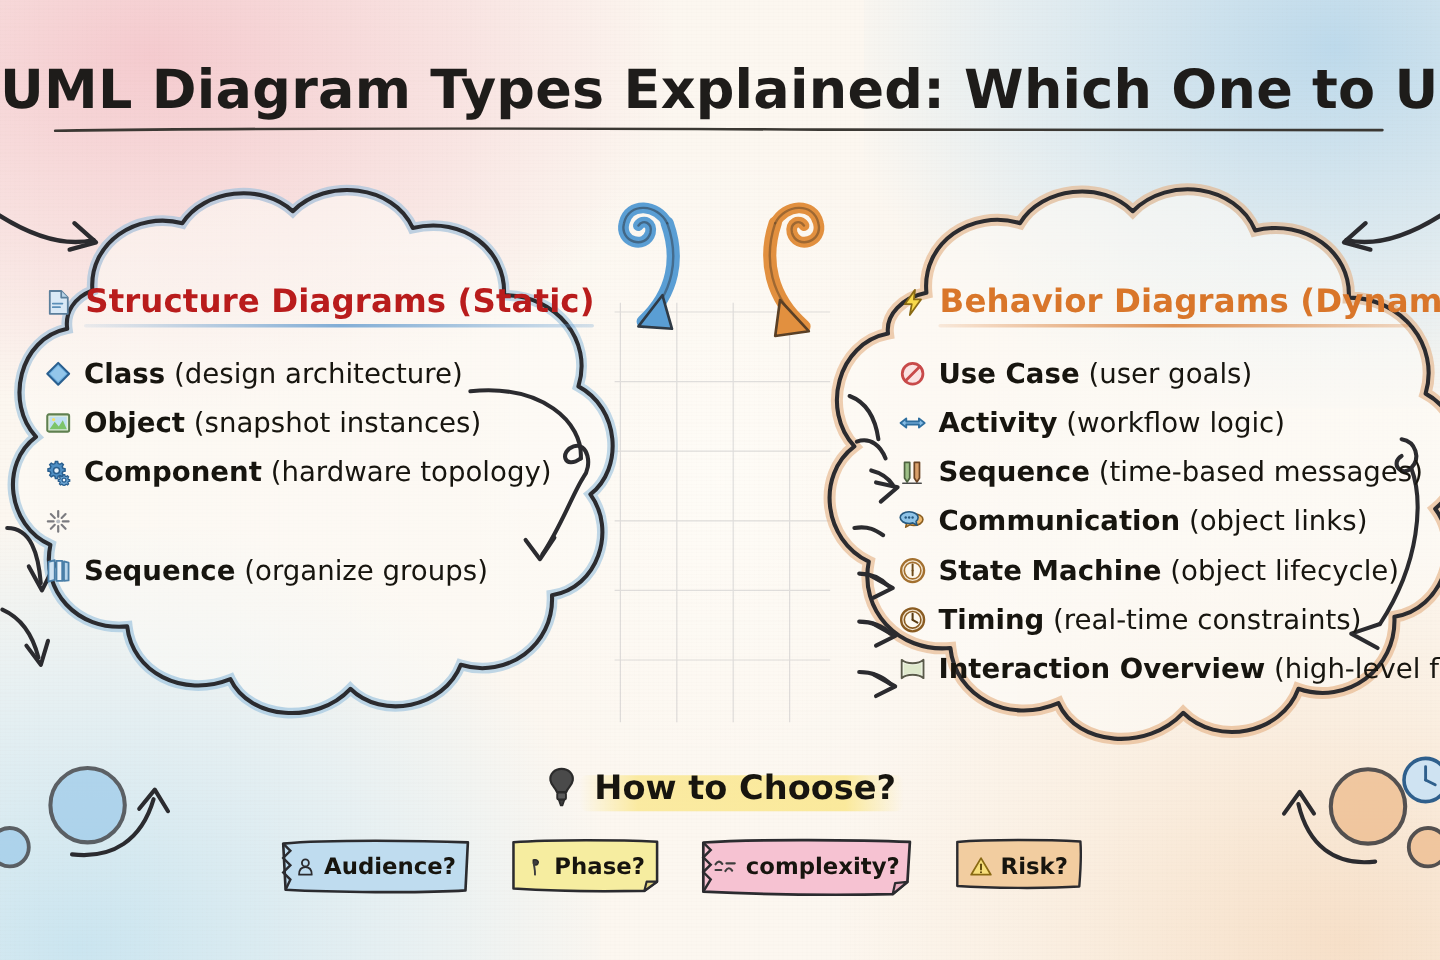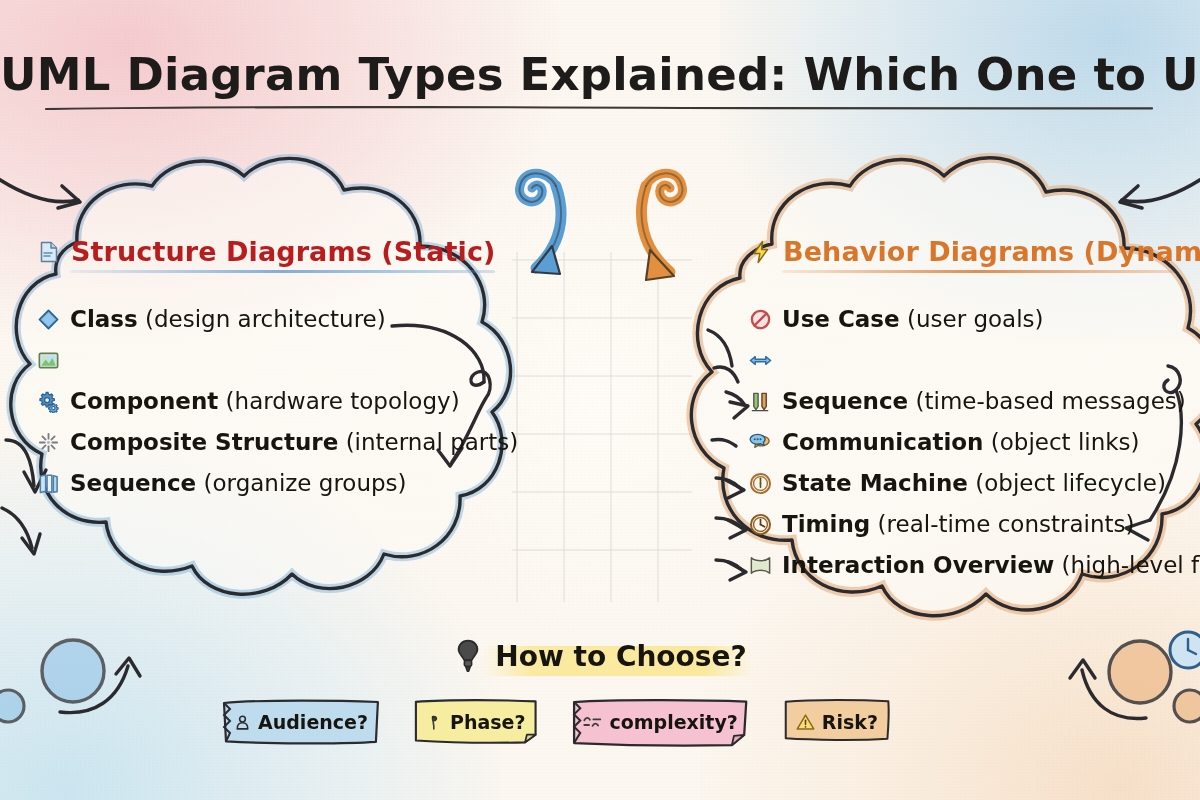--- a/index.html
+++ b/index.html
@@ -55,38 +55,38 @@
   .sect-head .htext{
     font-size:27px;font-weight:700;letter-spacing:.1px;
   }
   .head-left .htext{color:#b91c1c;}
   .head-right .htext{color:#d9762a;}
   .head-rule{height:3px;border-radius:2px;margin-top:3px;}
   .rule-left{width:425px;margin-left:34px;background:linear-gradient(90deg,rgba(90,150,205,.1),rgba(90,150,205,.75),rgba(90,150,205,.25));}
   .rule-right{width:392px;margin-left:34px;background:linear-gradient(90deg,rgba(217,118,42,.12),rgba(217,118,42,.8),rgba(217,118,42,.25));}
 
   .list{margin-top:18px;}
-  .row{display:flex;align-items:flex-end;gap:9px;white-space:nowrap;}
+  .row{display:flex;align-items:center;gap:9px;white-space:nowrap;}
   .row-left{height:41px;}
   .row-right{height:41px;}
   .ico{width:25px;height:25px;flex:0 0 25px;display:flex;align-items:center;justify-content:center;}
   .ico svg{display:block;}
   .lbl{font-size:23px;color:#17150f;letter-spacing:0px;}
   .lbl .nm{font-weight:700;}
   .lbl .pa{font-weight:400;}
 
   
   .choose{position:absolute;left:0;top:638px;width:1200px;text-align:center;}
   .choose-inner{display:inline-flex;align-items:center;gap:12px;position:relative;}
   .choose-hl{position:absolute;left:30px;right:-6px;top:8px;height:30px;border-radius:6px;
     background:linear-gradient(90deg,rgba(250,233,150,0),rgba(250,230,135,.75) 18%,rgba(250,230,135,.8) 82%,rgba(250,233,150,0));}
   .choose-txt{font-size:28px;font-weight:700;color:#17150f;position:relative;}
 
   
-  .notes{position:absolute;left:0;top:698px;width:1112px;display:flex;justify-content:center;align-items:flex-start;gap:32px;}
+  .notes{position:absolute;left:0;top:698px;width:1112px;display:flex;justify-content:center;align-items:flex-start;gap:32px;padding-left:12px;}
   .note{position:relative;height:48px;display:flex;align-items:center;gap:7px;padding:0 13px;}
   .note .ntext{font-size:19px;font-weight:700;color:#17150f;white-space:nowrap;position:relative;z-index:2;}
   .note .nico{position:relative;z-index:2;display:flex;align-items:center;}
   .note .paper{position:absolute;inset:0;z-index:1;}
 
   
   .deco{position:absolute;inset:0;pointer-events:none;}
 </style>
 </head>
 <body>
@@ -324,20 +324,21 @@
 
       <div class="row row-left">
         <span class="ico">
           <svg viewBox="0 0 24 24" width="23" height="23">
             <rect x="2.5" y="4.5" width="19" height="15" rx="1.5" fill="#e4f0da" stroke="#5f8050" stroke-width="1.8"></rect>
             <rect x="4.5" y="6.5" width="15" height="11" fill="#bfe0f2"></rect>
             <path d="M4.5,17.5 L9,11 L12.5,15 L16,9.5 L19.5,17.5 Z" fill="#7cc46a"></path>
             <circle cx="8" cy="9" r="1.4" fill="#f4e06a"></circle>
           </svg>
         </span>
+        <span class="lbl"><span class="nm">Object</span> <span class="pa">(snapshot instances)</span></span>
       </div>
 
 
       <div class="row row-left">
         <span class="ico">
           <svg viewBox="0 0 24 24" width="23" height="23">
             <g fill="#4f8fc4" stroke="#2a5f8f" stroke-width="1.3">
               <path d="M9.6,2.6 l1.9,0 l.45,1.9 l1.5,.62 l1.68,-1 l1.35,1.35 l-1,1.68 l.62,1.5 l1.9,.45 l0,1.9 l-1.9,.45 l-.62,1.5 l1,1.68 l-1.35,1.35 l-1.68,-1 l-1.5,.62 l-.45,1.9 l-1.9,0 l-.45,-1.9 l-1.5,-.62 l-1.68,1 l-1.35,-1.35 l1,-1.68 l-.62,-1.5 l-1.9,-.45 l0,-1.9 l1.9,-.45 l.62,-1.5 l-1,-1.68 l1.35,-1.35 l1.68,1 l1.5,-.62 Z"></path>
             </g>
             <circle cx="10.55" cy="10.55" r="2.6" fill="#e8f2fa" stroke="#2a5f8f" stroke-width="1.3"></circle>
@@ -359,21 +360,20 @@
               <line x1="3" y1="12" x2="8" y2="12"></line>
               <line x1="16" y1="12" x2="21" y2="12"></line>
               <line x1="5.6" y1="5.6" x2="9" y2="9"></line>
               <line x1="15" y1="15" x2="18.4" y2="18.4"></line>
               <line x1="18.4" y1="5.6" x2="15" y2="9"></line>
               <line x1="9" y1="15" x2="5.6" y2="18.4"></line>
             </g>
             <circle cx="12" cy="12" r="1.7" fill="#b7bcc2"></circle>
           </svg>
         </span>
-        <span class="lbl"><span class="nm">Composite Structure</span> <span class="pa">(internal parts)</span></span>
       </div>
 
       <div class="row row-left">
         <span class="ico">
           <svg viewBox="0 0 24 24" width="23" height="23">
             <path d="M3.5,4.5 L9,3 L9,20 L3.5,21.5 Z" fill="#cfe3f2" stroke="#4a7fa8" stroke-width="1.6" stroke-linejoin="round"></path>
             <path d="M10.5,3.5 L15.5,3.5 L15.5,21 L10.5,21 Z" fill="#eaf3fa" stroke="#4a7fa8" stroke-width="1.6" stroke-linejoin="round"></path>
             <path d="M17,4 L21,5 L21,20.5 L17,21 Z" fill="#b8d6ec" stroke="#4a7fa8" stroke-width="1.6" stroke-linejoin="round"></path>
           </svg>
         </span>
@@ -405,20 +405,21 @@
         </span>
         <span class="lbl"><span class="nm">Use Case</span> <span class="pa">(user goals)</span></span>
       </div>
 
       <div class="row row-right">
         <span class="ico">
           <svg viewBox="0 0 24 24" width="23" height="23">
             <path d="M6.5,8 L1.5,12 L6.5,16 L6.5,13.3 L17.5,13.3 L17.5,16 L22.5,12 L17.5,8 L17.5,10.7 L6.5,10.7 Z" fill="#86bde6" stroke="#2f6f9f" stroke-width="1.6" stroke-linejoin="round"></path>
           </svg>
         </span>
+        <span class="lbl"><span class="nm">Activity</span> <span class="pa">(workflow logic)</span></span>
       </div>
 
       <div class="row row-right">
         <span class="ico">
           <svg viewBox="0 0 24 24" width="23" height="23">
             <path d="M5,3.5 L9.5,3.5 L9.5,17 L7.25,20.5 L5,17 Z" fill="#9dbf86" stroke="#4e6340" stroke-width="1.5" stroke-linejoin="round"></path>
             <path d="M13.5,3.5 L18,3.5 L18,17 L15.75,20.5 L13.5,17 Z" fill="#d9a06a" stroke="#6b4424" stroke-width="1.5" stroke-linejoin="round"></path>
             <line x1="3.5" y1="21.6" x2="19.5" y2="21.6" stroke="#4a4a4a" stroke-width="1.4" stroke-linecap="round"></line>
           </svg>
         </span>

